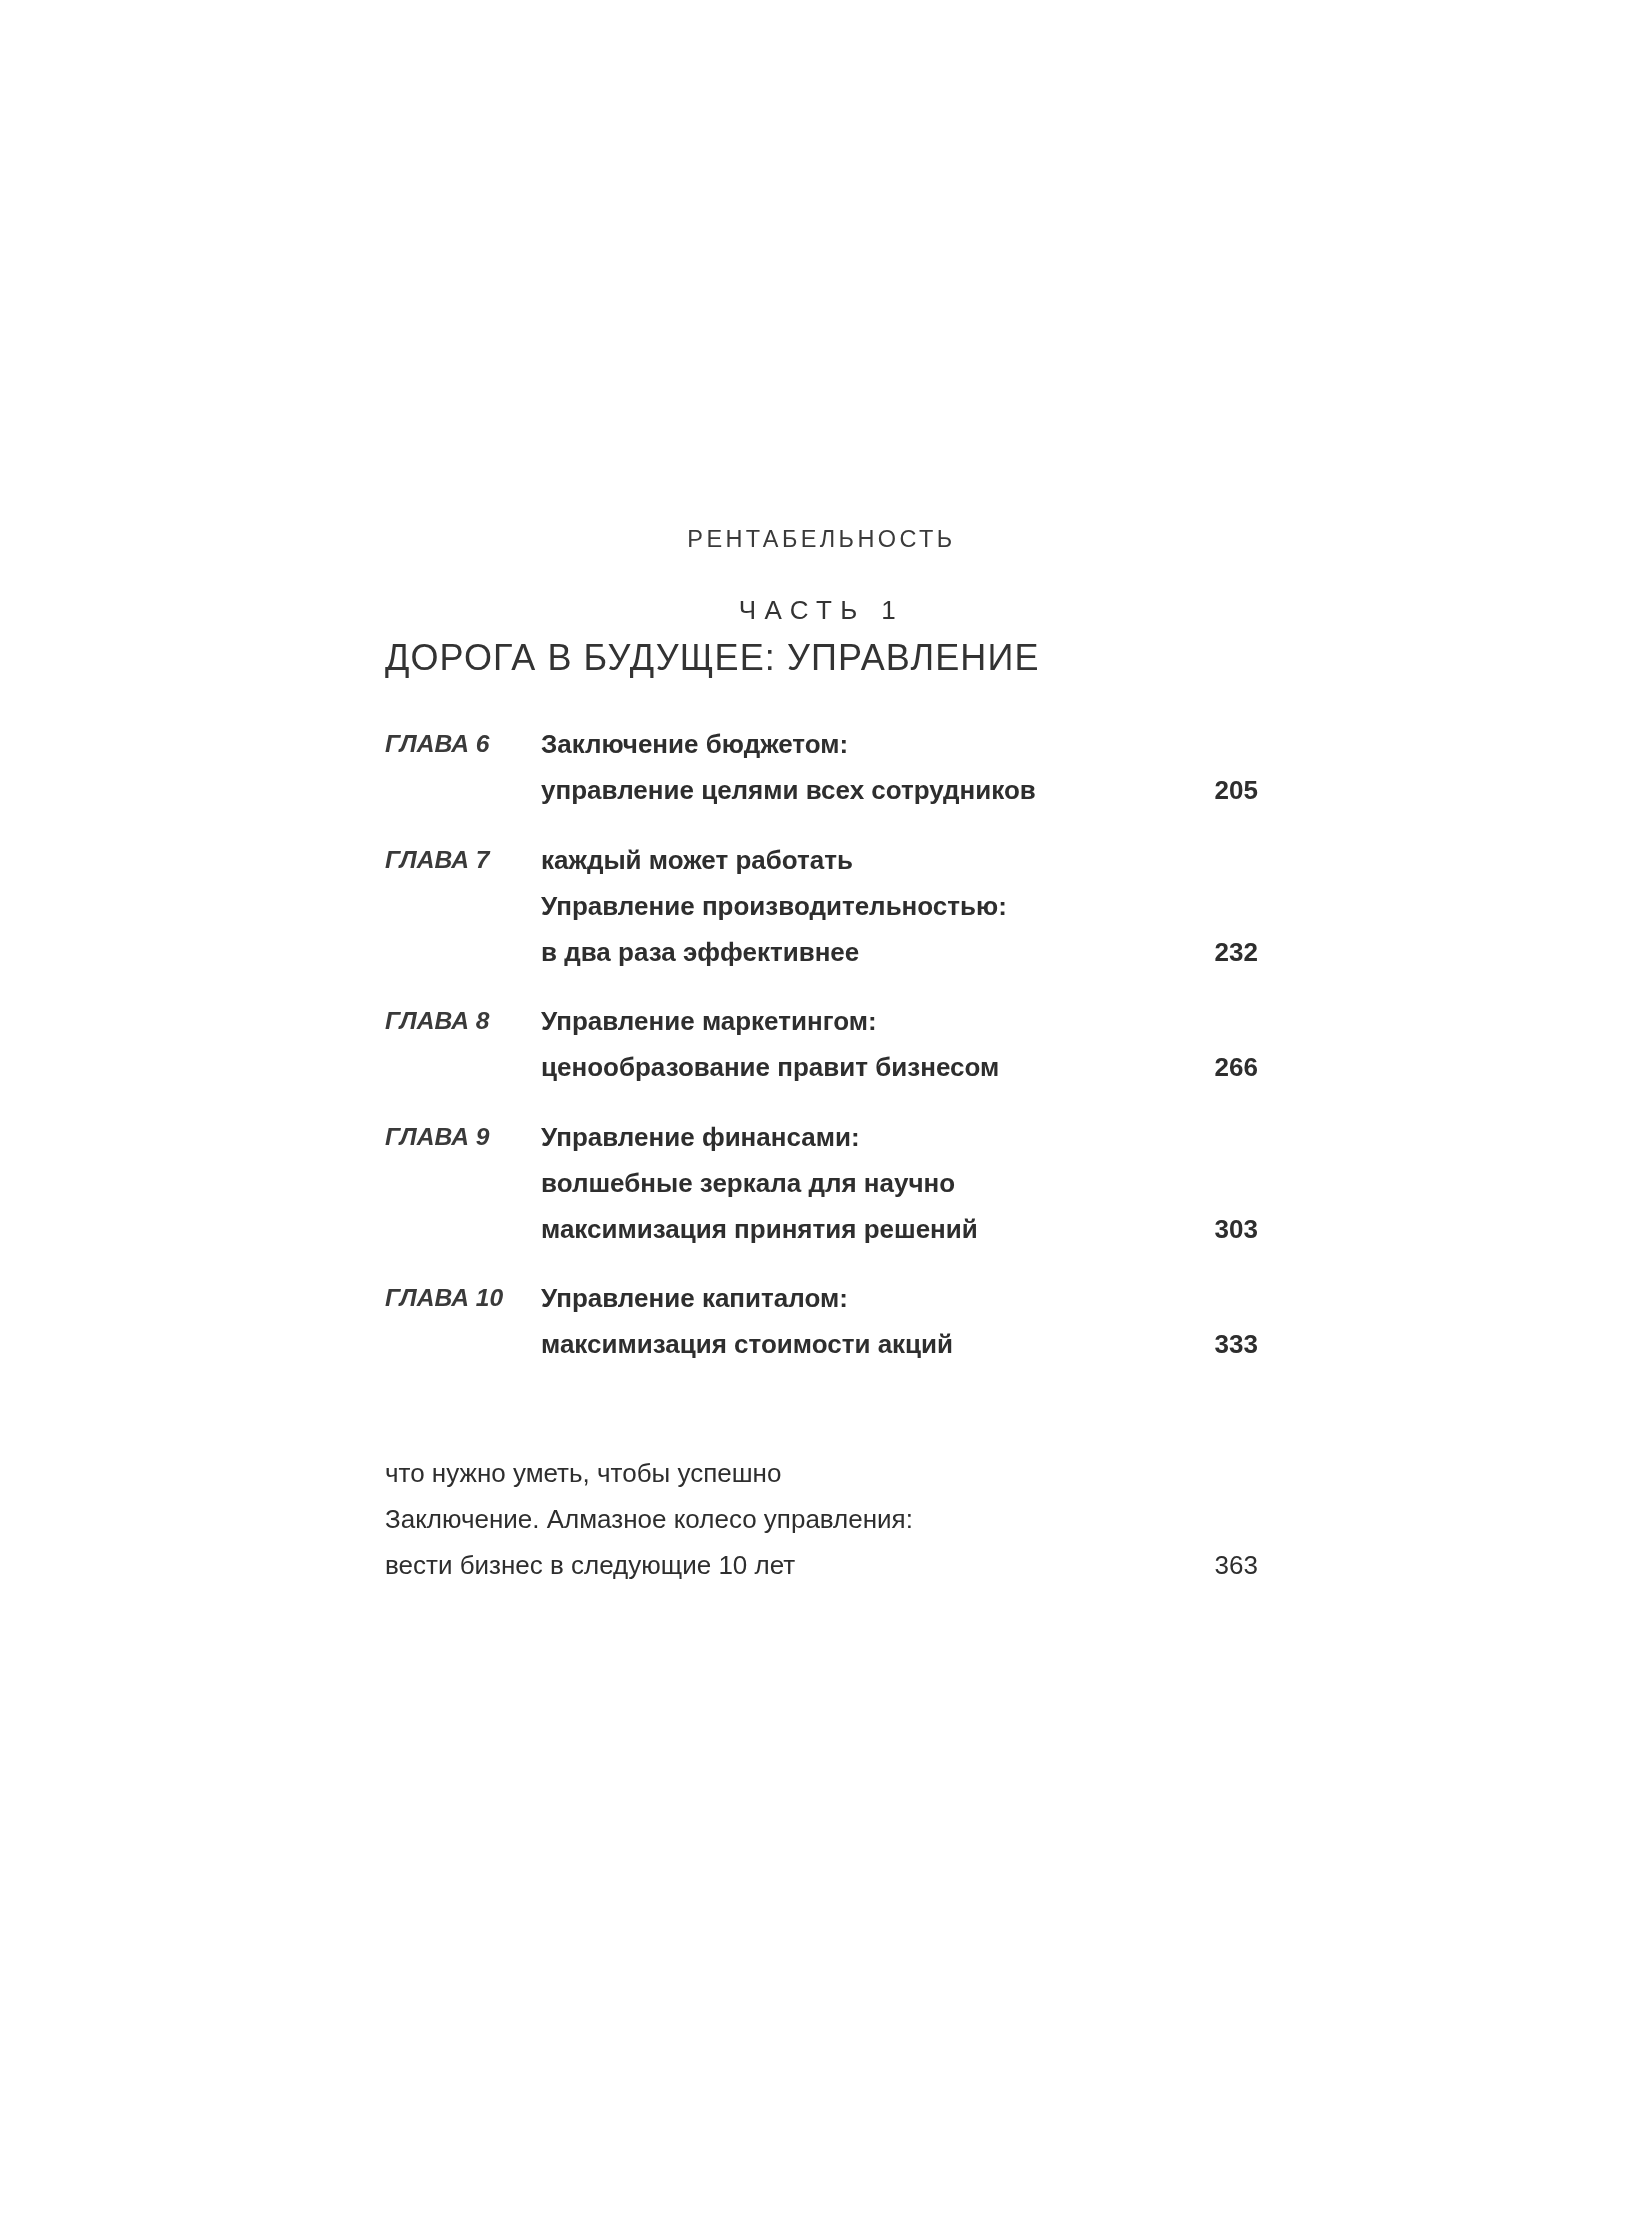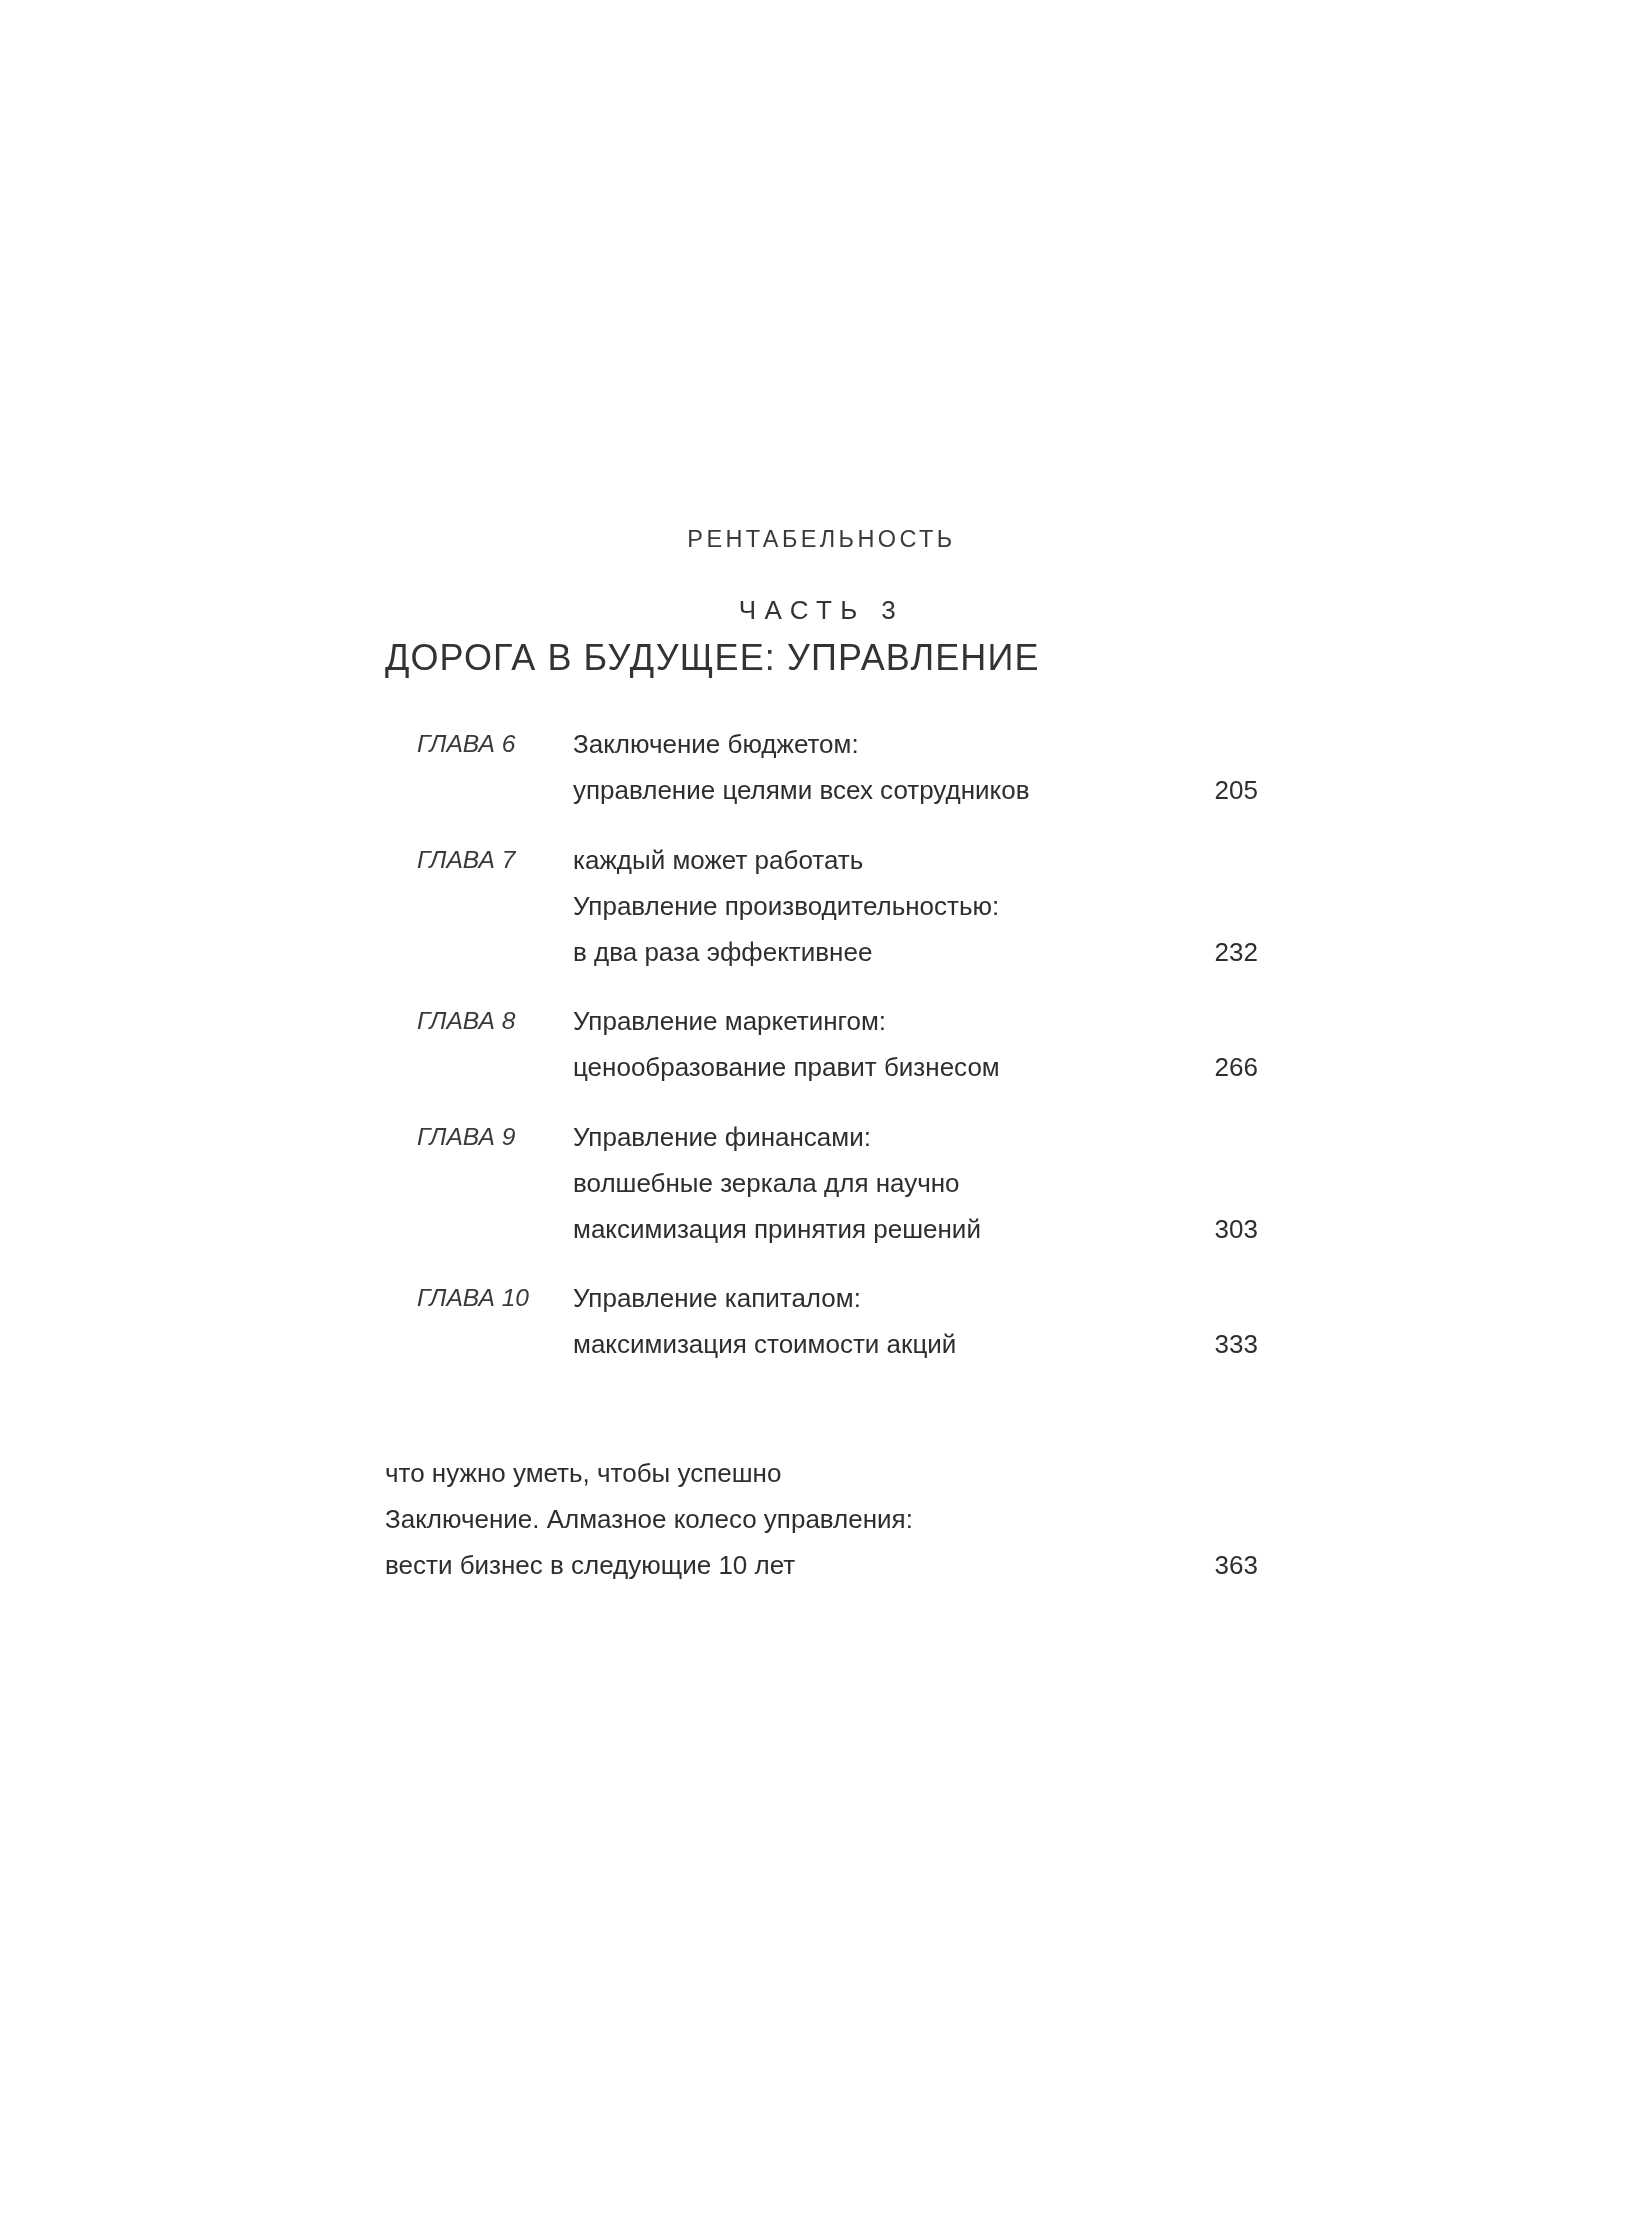--- a/index.html
+++ b/index.html
@@ -45,23 +45,22 @@
     font-size: 36px;
     font-weight: 300;
     letter-spacing: 1.1px;
     line-height: 39px;
     margin-top: 12.3px;
     color: #333333;
   }
   .toc {
     margin-top: 44px;
     font-size: 26px;
-    font-weight: 400;
+    font-weight: 700;
     line-height: 46px;
-    margin-left: 32px;
   }
   .entry {
     display: grid;
     grid-template-columns: 156px 1fr 95px;
     align-items: start;
     margin-bottom: 23.5px;
   }
   .chapter-label {
     font-style: italic;
     font-size: 24.6px;
@@ -92,21 +91,21 @@
   }
 </style>
 </head>
 <body>
 
 <div class="page">
   <div class="content">
 
     <div class="running-head">РЕНТАБЕЛЬНОСТЬ</div>
 
-    <div class="part-label">ЧАСТЬ 3</div>
+    <div class="part-label">ЧАСТЬ 1</div>
 
     <div class="part-title">ДОРОГА В БУДУЩЕЕ: УПРАВЛЕНИЕ</div>
 
     <div class="toc">
 
       <div class="entry">
         <div class="chapter-label">ГЛАВА 6</div>
         <div class="entry-title">
           <div class="line">Заключение бюджетом:</div>
           <div class="line">управление целями всех сотрудников</div>

